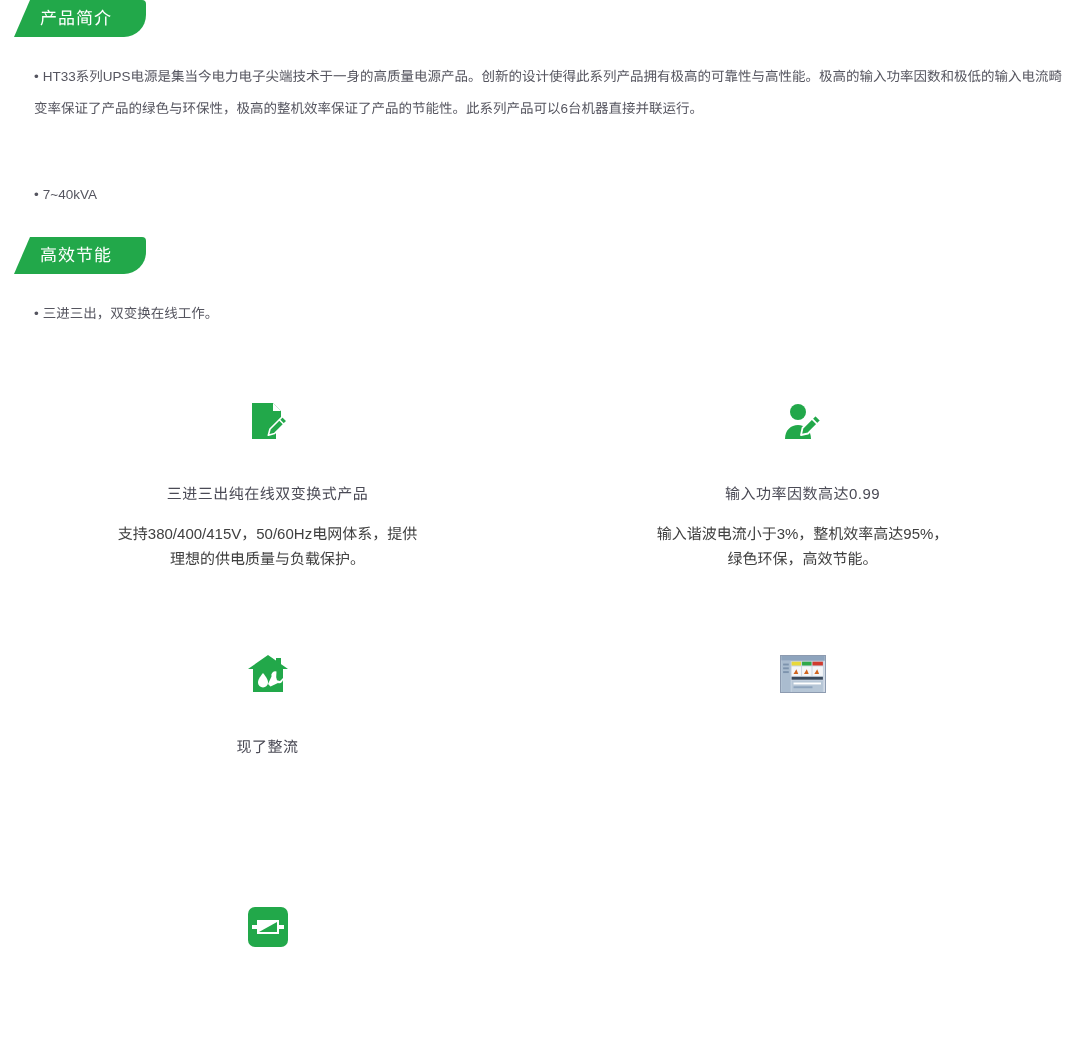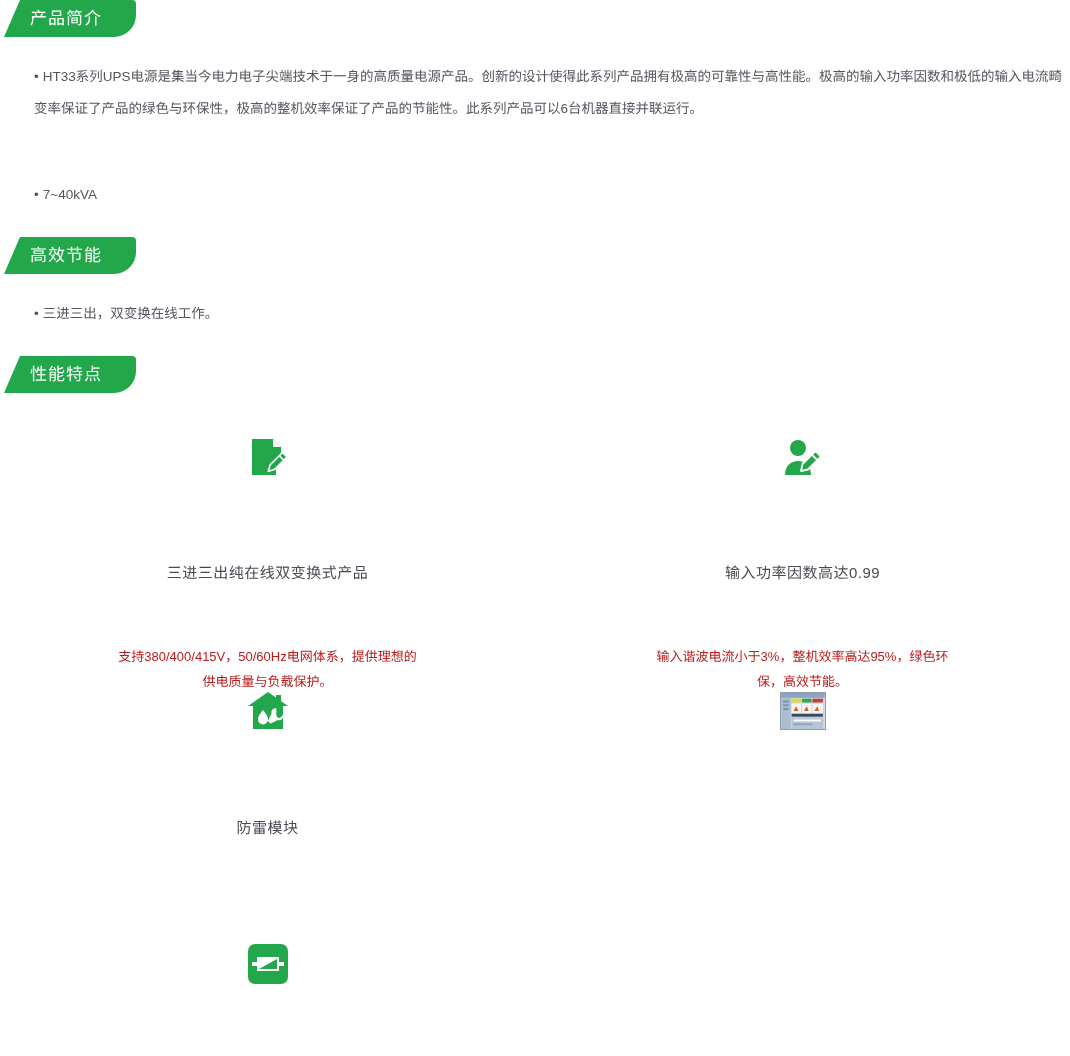--- a/index.html
+++ b/index.html
@@ -13,21 +13,21 @@
     height: 1056px;
     overflow: hidden;
     font-family: "Liberation Sans", "DejaVu Sans", sans-serif;
     color: #4a4a55;
     -webkit-font-smoothing: antialiased;
   }
 
   .page { position: relative; width: 1070px; }
 
   
-  .banner-wrap { padding-left: 4px; }
+  .banner-wrap { padding-left: 14px; }
   .banner {
     display: inline-block;
     position: relative;
     background: #22a84a;
     color: #ffffff;
     font-size: 17px;
     line-height: 1;
     letter-spacing: 1px;
     padding: 10px 34px 10px 26px;
     border-top-right-radius: 4px;
@@ -60,41 +60,40 @@
     grid-template-columns: 1fr 1fr;
     row-gap: 0;
   }
   .feature {
     height: 245px;
     display: flex;
     flex-direction: column;
     align-items: center;
     text-align: center;
     padding-top: 8px;
-    gap: 44px;
   }
   .feature-icon {
     width: 46px;
     height: 46px;
     display: flex;
     align-items: center;
     justify-content: center;
     margin-bottom: 38px;
   }
   .feature-icon svg { display: block; }
   .feature-title {
     font-size: 15px;
     color: #4a4a55;
     letter-spacing: 0.5px;
     margin-bottom: 18px;
   }
   .feature-desc {
-    font-size: 13px;
+    font-size: 15px;
     line-height: 25px;
-    color: #b91c1c;
+    color: #404040;
     max-width: 300px;
   }
 
   
   .thumb {
     width: 46px;
     height: 38px;
     display: block;
     image-rendering: pixelated;
     border: 1px solid #8d9bb0;
@@ -123,23 +122,20 @@
 
   <div class="banner-wrap">
     <div class="banner">高效节能</div>
   </div>
   <div class="bullet-block">
     <span class="dot">•</span><span class="bullet-text">三进三出，双变换在线工作。</span>
   </div>
 
   <div class="sec-gap-2"></div>
 
-  <div class="banner-wrap">
-    <div class="banner">性能特点</div>
-  </div>
 
   <div class="features">
 
     <div class="feature">
       <div class="feature-icon">
         <svg width="44" height="44" viewBox="0 0 44 44" aria-hidden="true">
           <path d="M6 4 h21 l8 8 v10 l-5 5 v13 H6 Z" fill="#22a84a"></path>
           <path d="M27 4 l8 8 h-8 Z" fill="#ffffff"></path>
           <path d="M36.5 17.5 l4.5 4.5 -12.5 12.5 -6.2 1.7 1.7 -6.2 Z" fill="#22a84a" stroke="#ffffff" stroke-width="1.6" stroke-linejoin="round"></path>
           <path d="M33.3 20.7 l4.5 4.5" stroke="#ffffff" stroke-width="1.6"></path>
@@ -164,21 +160,21 @@
 
     <div class="feature">
       <div class="feature-icon">
         <svg width="44" height="44" viewBox="0 0 44 44" aria-hidden="true">
           <path d="M22 3 L42 17 h-5 v23 H7 V17 H2 Z" fill="#22a84a"></path>
           <rect x="30" y="6" width="5" height="8" fill="#22a84a"></rect>
           <path d="M17 21 c-3.5 4.5 -5 7 -5 9.5 a5 5 0 0 0 10 0 c0 -2.5 -1.5 -5 -5 -9.5 Z" fill="#ffffff"></path>
           <path d="M30.5 19.5 a4 4 0 0 0 -5 5 l-3.5 7.5 2.5 2.5 7.5 -3.5 a4 4 0 0 0 5 -5 l-3 3 -3 -0.8 -0.8 -3 Z" fill="#ffffff"></path>
         </svg>
       </div>
-      <div class="feature-title">防雷模块</div>
+      <div class="feature-title">现了整流</div>
     </div>
 
 
     <div class="feature">
       <div class="feature-icon">
         <svg class="thumb" width="46" height="38" viewBox="0 0 46 38" aria-hidden="true">
           <rect width="46" height="38" fill="#c9d4e2"></rect>
           <rect x="0" y="0" width="46" height="5" fill="#8ea4bd"></rect>
           <rect x="0" y="5" width="10" height="33" fill="#aabccf"></rect>
           <rect x="2" y="8" width="6" height="2" fill="#7d93ad"></rect>

